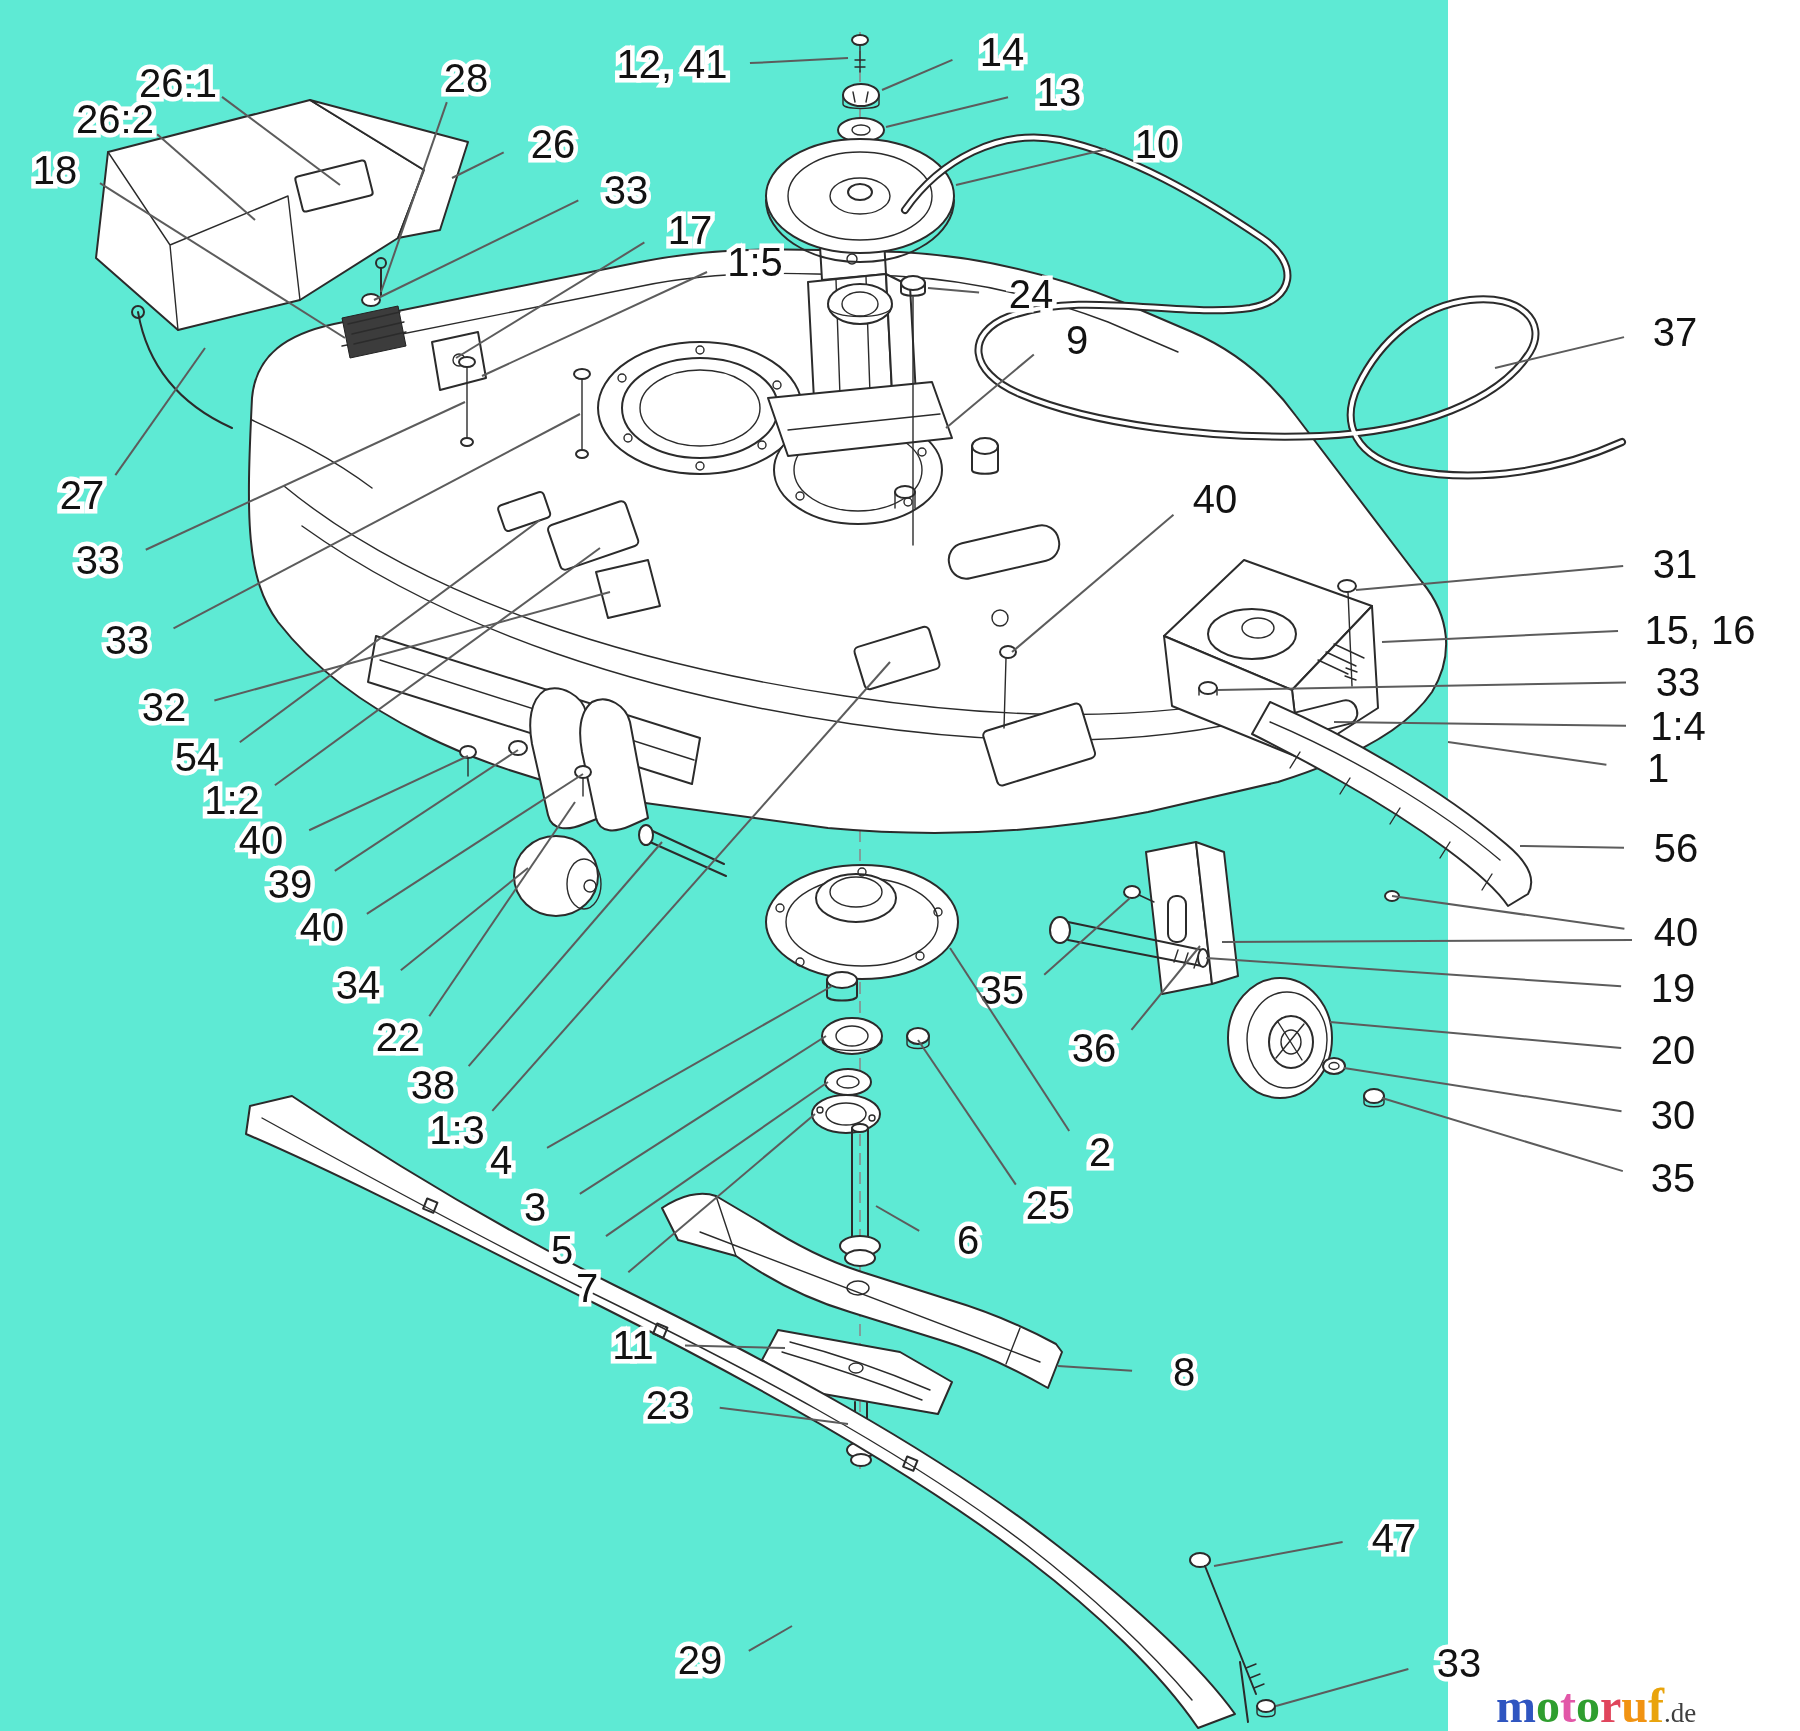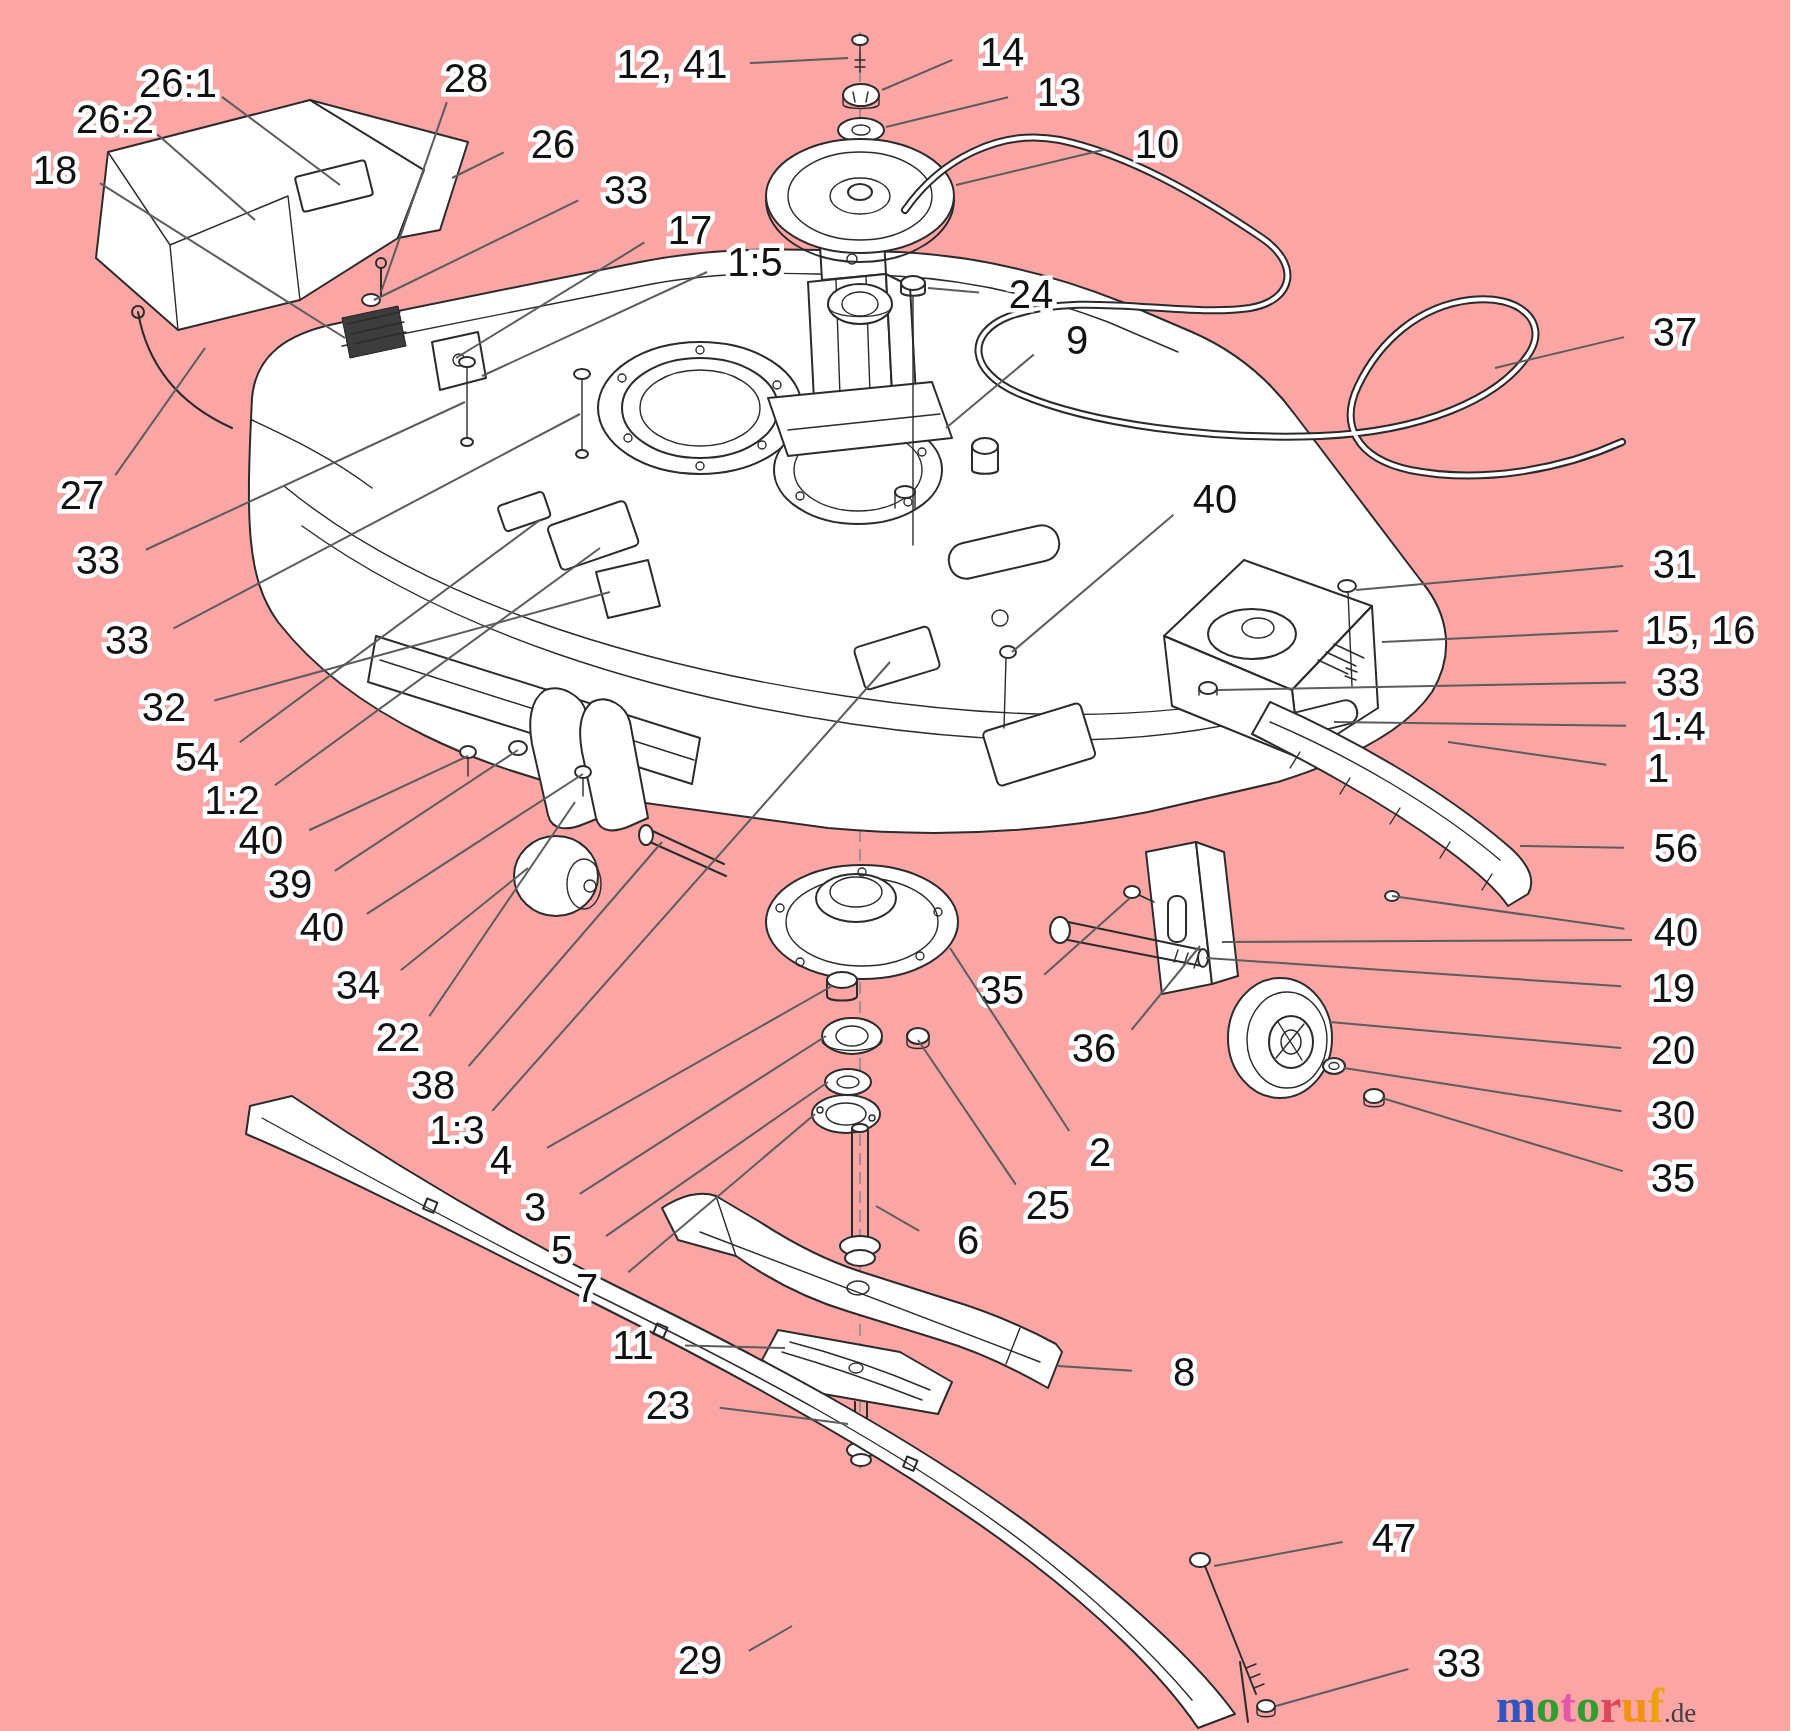--- a/index.html
+++ b/index.html
@@ -1,17 +1,17 @@
 <!DOCTYPE html>
 <html><head>
 <meta charset="utf-8">
 <style>
   html,body { margin:0; padding:0; background:#fff; }
   body { font-family:"Liberation Sans", sans-serif; }
-  #stage { width:1790px; height:1731px; position:relative; background:#fca5a5; }
+  #stage { width:1448px; height:1731px; position:relative; background:#5eead4; }
   svg { display:block; }
   .sketch { stroke:#2b2b2b; stroke-width:2; fill:none; stroke-linejoin:round; stroke-linecap:round; }
   .fillw { fill:#ffffff; }
   .dark  { fill:#3c3c3c; stroke:#222; }
   .leader { stroke:#5c5c5c; stroke-width:2; fill:none; }
   .callout-text { font-family:"Liberation Sans", sans-serif; font-size:40px; fill:#121212;
                   paint-order:stroke; stroke:#ffffff; stroke-width:9px; font-weight:400; }
   .centerline { stroke:#8a8a8a; stroke-width:1.6; stroke-dasharray:12 7; fill:none; }
   .thin { stroke-width:1.4; }
   .wm-text { font-family:"Liberation Serif", serif; font-size:48px; font-weight:700; }

